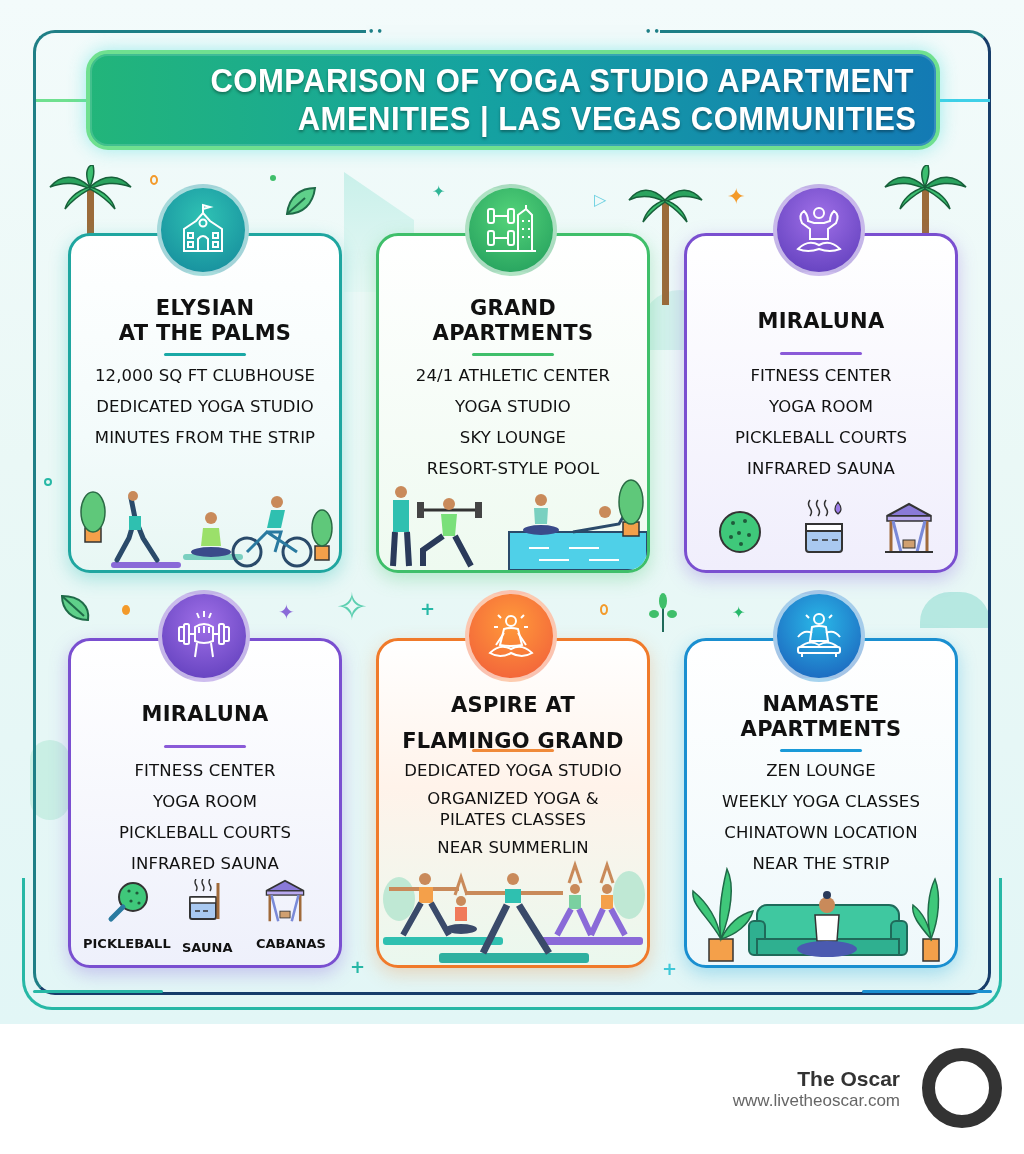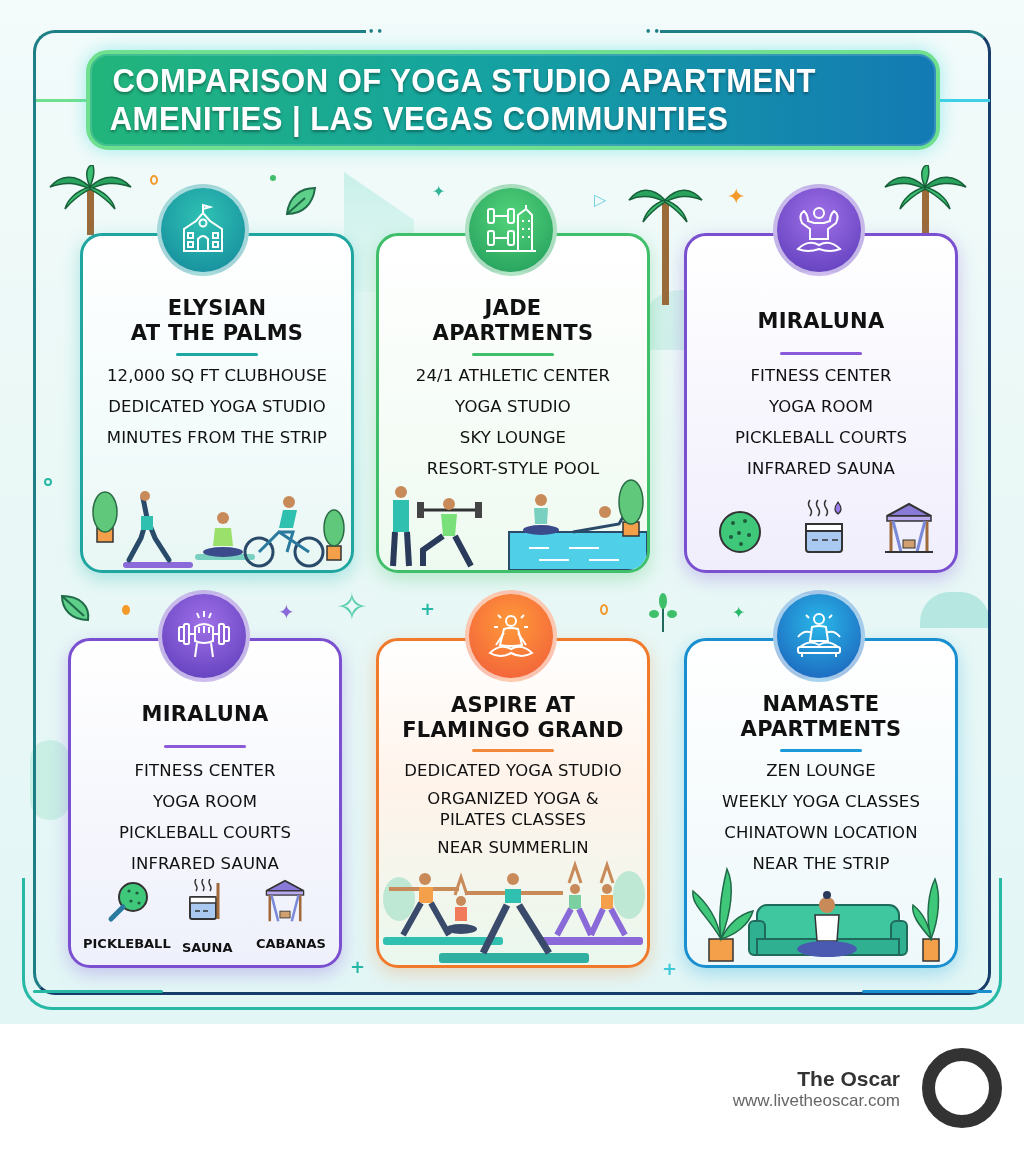--- a/index.html
+++ b/index.html
@@ -25,21 +25,21 @@
   }
 
   .side-line { position: absolute; height: 3px; top: 99px; }
 
   .title-box {
     position: absolute; left: 86px; top: 50px; width: 854px; height: 100px;
     border-radius: 22px;
     background: linear-gradient(90deg, #22b57a 0%, #15a3a0 45%, #137ab4 100%);
     border: 4px solid #6fe090;
     box-shadow: 0 0 18px rgba(60, 220, 220, .45), inset 0 0 0 2px rgba(255,255,255,.15);
-    display: flex; flex-direction: column; justify-content: center; align-items: flex-start;
+    display: flex; flex-direction: column; justify-content: center; align-items: flex-end;
   }
   .title-line {
     color: #ffffff; font-family: "Liberation Sans", sans-serif; font-weight: bold;
     font-size: 33px; letter-spacing: .5px; line-height: 38px;
     text-shadow: 0 2px 3px rgba(0,0,0,.35);
     transform: scaleX(.94);
   }
 
   .card {
     position: absolute; width: 274px; border-radius: 22px; border: 3px solid;
@@ -144,21 +144,21 @@
   <svg class="deco" style="left:648px;top:592px;" width="30" height="44" viewBox="0 0 30 44">
       <path d="M15 40 L15 12" stroke="#1f6a5a" stroke-width="2"></path>
       <ellipse cx="15" cy="9" rx="4" ry="8" fill="#3fbf6a"></ellipse>
       <ellipse cx="6" cy="22" rx="5" ry="4" fill="#3fbf6a"></ellipse>
       <ellipse cx="24" cy="22" rx="5" ry="4" fill="#3fbf6a"></ellipse>
     </svg>
   <div class="deco" style="left:732px;top:603px;color:#27b86a;font-size:16px;">✦</div>
   <div class="deco" style="left:350px;top:956px;color:#27b8a6;font-size:18px;font-weight:bold;">+</div>
   <div class="deco" style="left:662px;top:958px;color:#3fc8d8;font-size:18px;font-weight:bold;">+</div>
 
-  <div class="card" style="left:80px;top:233px;height:340px;border-color:#1fa6a0;box-shadow:0 6px 18px rgba(40,190,180,.35);">
+  <div class="card" style="left:68px;top:233px;height:340px;border-color:#1fa6a0;box-shadow:0 6px 18px rgba(40,190,180,.35);">
     <div class="name" style="top:60px;">ELYSIAN</div>
     <div class="name" style="top:85px;">AT THE PALMS</div>
     <div class="rule" style="top:117px;background:#1aa9a6;"></div>
     <div class="amen" style="top:124px;">
       <div>12,000 SQ FT CLUBHOUSE</div>
       <div>DEDICATED YOGA STUDIO</div>
       <div>MINUTES FROM THE STRIP</div>
     </div>
     <svg class="scene" width="268" height="82" viewBox="0 0 268 82">
       <rect x="14" y="40" width="16" height="14" fill="#f4a04a" stroke="#333" stroke-width="1.5"></rect>
@@ -187,21 +187,21 @@
       <circle cx="29" cy="22" r="3.5"></circle>
         <path d="M24 50 L24 38 Q29 32 34 38 L34 50"></path>
       <rect x="14" y="32" width="5" height="5"></rect>
         <rect x="39" y="32" width="5" height="5"></rect>
         <rect x="14" y="41" width="5" height="5"></rect>
         <rect x="39" y="41" width="5" height="5"></rect>
     </svg>
   </div>
 
   <div class="card" style="left:376px;top:233px;height:340px;border-color:#3fbf6a;background:linear-gradient(180deg,#ffffff 0%,#eefaf0 100%);box-shadow:0 6px 18px rgba(80,200,120,.35);">
-    <div class="name" style="top:60px;">JADE</div>
+    <div class="name" style="top:60px;">GRAND</div>
     <div class="name" style="top:85px;">APARTMENTS</div>
     <div class="rule" style="top:117px;background:#3fbf6a;"></div>
     <div class="amen" style="top:124px;">
       <div>24/1 ATHLETIC CENTER</div>
       <div>YOGA STUDIO</div>
       <div>SKY LOUNGE</div>
       <div>RESORT-STYLE POOL</div>
     </div>
     <svg class="scene" width="268" height="100" viewBox="0 0 268 100">
       <rect x="130" y="62" width="138" height="38" fill="#4fd0e8" stroke="#2a4a6a" stroke-width="2"></rect>
@@ -324,21 +324,21 @@
         <rect x="49" y="20" width="5" height="14" rx="1.5"></rect>
       <path d="M14 27 H20 M38 27 H44"></path>
       <path d="M20 20 Q29 14 38 20 L38 34 Q29 38 20 34Z"></path>
         <path d="M24 20 v6 M29 19 v7 M34 20 v6"></path>
       <path d="M22 36 L20 50 M36 36 L38 50"></path>
     </svg>
   </div>
 
   <div class="card" style="left:376px;top:638px;height:330px;border-color:#f07a2a;background:linear-gradient(180deg,#ffffff 0%,#fff3ea 45%,#eaf8ee 100%);box-shadow:0 6px 18px rgba(240,140,60,.3);">
     <div class="name" style="top:52px;">ASPIRE AT</div>
-    <div class="name" style="top:77px;">FLAMINGO GRAND</div>
+    <div class="name" style="top:88px;">FLAMINGO GRAND</div>
     <div class="rule" style="top:108px;background:#f08a3a;"></div>
     <div class="amen" style="top:114px;line-height:21px;">
       <div style="line-height:31px;">DEDICATED YOGA STUDIO</div>
       <div style="margin-top:2px;">ORGANIZED YOGA &amp;</div>
       <div>PILATES CLASSES</div>
       <div style="line-height:35px;">NEAR SUMMERLIN</div>
     </div>
     <svg class="scene" width="268" height="110" viewBox="0 0 268 110">
       <ellipse cx="20" cy="44" rx="16" ry="22" fill="#bfe8d4"></ellipse>
         <ellipse cx="250" cy="40" rx="16" ry="24" fill="#bfe8d4"></ellipse>

